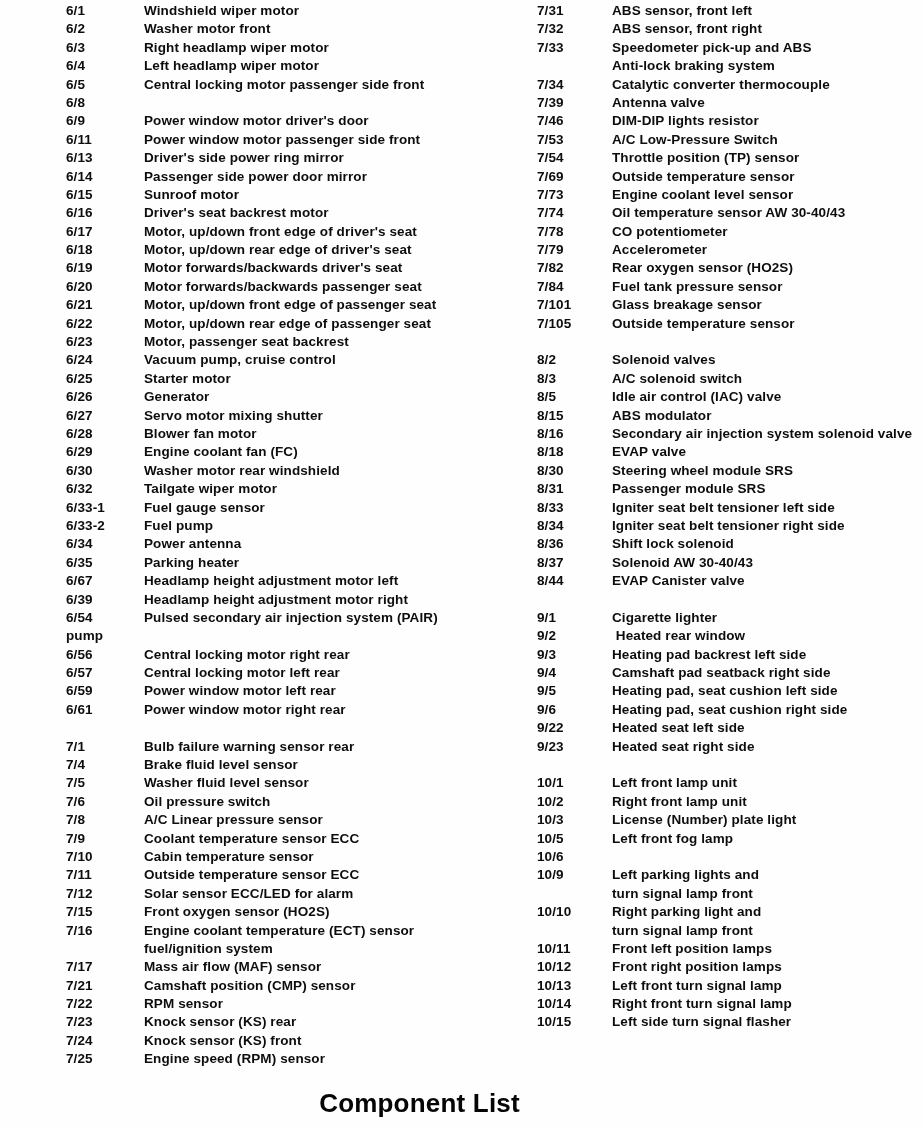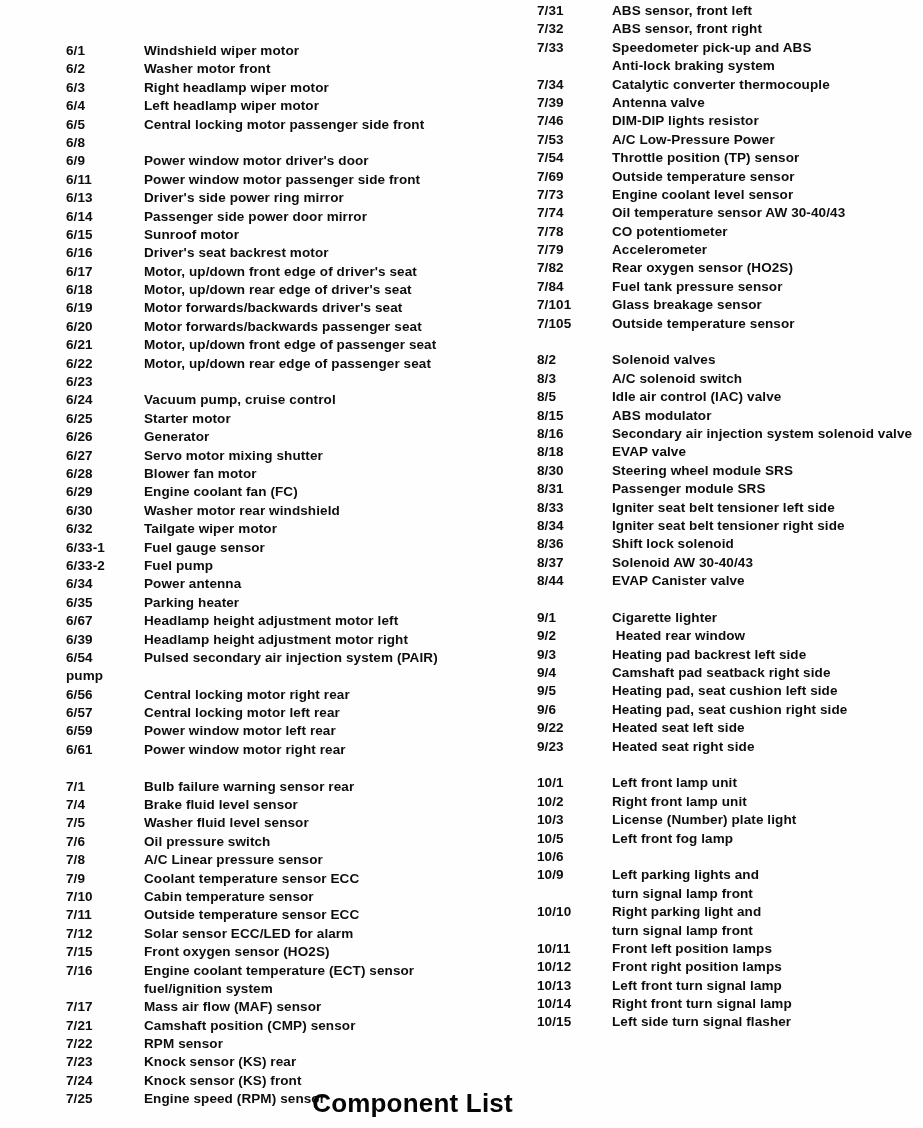--- a/index.html
+++ b/index.html
@@ -18,21 +18,21 @@
   }
   .page {
     position: absolute;
     inset: 0;
     background: #fefefe;
   }
   .col {
     position: absolute;
     top: 2px;
   }
-  .col-left  { left: 66px;  width: 472px; margin-top: 40px; }
+  .col-left  { left: 66px;  width: 472px; }
   .col-right { left: 537px; width: 386px; }
   .row {
     display: flex;
     height: 18.4px;
     line-height: 18.4px;
     font-size: 13.5px;
     letter-spacing: 0.1px;
   }
   .row.spacer { height: 18.4px; }
   .code {
@@ -49,20 +49,21 @@
     position: absolute;
     left: 0;
     width: 825px;
     top: 1088px;
     text-align: center;
     font-size: 26px;
     line-height: 30px;
     font-weight: 700;
     letter-spacing: 0.2px;
     color: #050505;
+    padding-left: 7px;
   }
 </style>
 </head>
 <body>
 
 <div class="page">
   <div class="col col-left">
       <div class="row">
         <span class="code">6/1</span>
         <span class="desc">Windshield wiper motor</span>
@@ -129,20 +130,21 @@
       <div class="row">
         <span class="code">6/21</span>
         <span class="desc">Motor, up/down front edge of passenger seat</span>
       </div>
       <div class="row">
         <span class="code">6/22</span>
         <span class="desc">Motor, up/down rear edge of passenger seat</span>
       </div>
       <div class="row">
         <span class="code">6/23</span>
+        <span class="desc">Motor, passenger seat backrest</span>
       </div>
       <div class="row">
         <span class="code">6/24</span>
         <span class="desc">Vacuum pump, cruise control</span>
       </div>
       <div class="row">
         <span class="code">6/25</span>
         <span class="desc">Starter motor</span>
       </div>
       <div class="row">
@@ -315,21 +317,21 @@
       <div class="row">
         <span class="code">7/39</span>
         <span class="desc">Antenna valve</span>
       </div>
       <div class="row">
         <span class="code">7/46</span>
         <span class="desc">DIM-DIP lights resistor</span>
       </div>
       <div class="row">
         <span class="code">7/53</span>
-        <span class="desc">A/C Low-Pressure Power</span>
+        <span class="desc">A/C Low-Pressure Switch</span>
       </div>
       <div class="row">
         <span class="code">7/54</span>
         <span class="desc">Throttle position (TP) sensor</span>
       </div>
       <div class="row">
         <span class="code">7/69</span>
         <span class="desc">Outside temperature sensor</span>
       </div>
       <div class="row">

